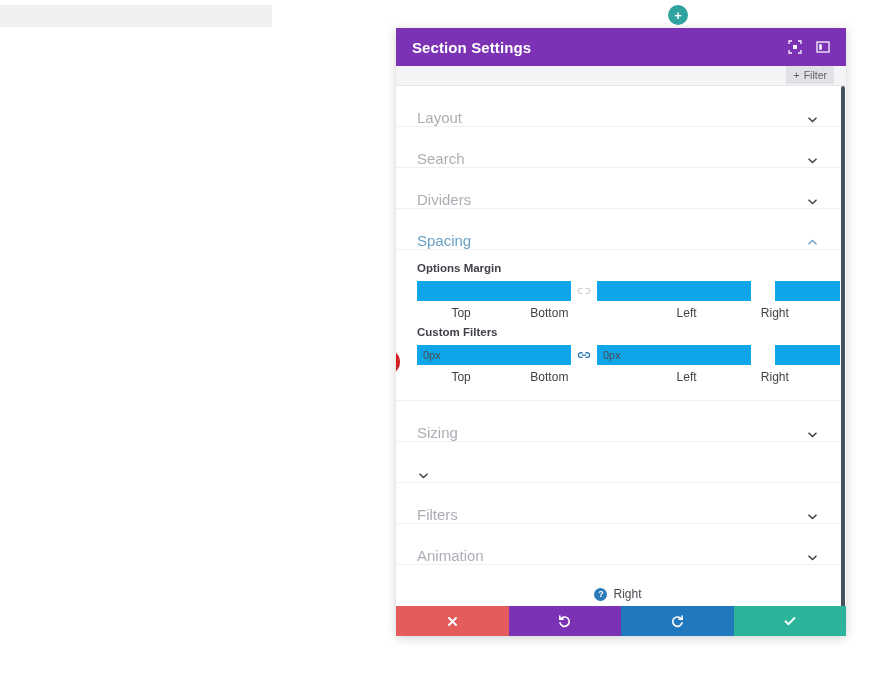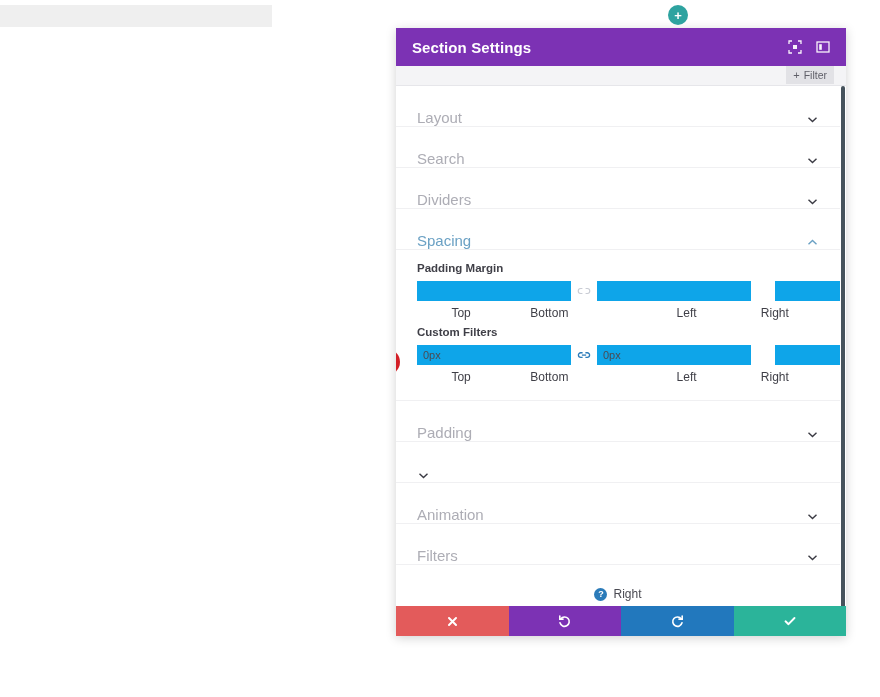--- a/index.html
+++ b/index.html
@@ -336,21 +336,21 @@
             <svg width="13" height="13" viewBox="0 0 13 13" fill="none" stroke="currentColor" stroke-width="1.4">
                 <path d="M2.5 8.2L6.5 4.4 10.5 8.2"></path>
               </svg>
           </div>
         </div>
 
         <div class="spacing-panel">
 
           <div class="step-badge">1</div>
 
-          <div class="field-label">Padding Margin</div>
+          <div class="field-label">Options Margin</div>
           <div class="range-row">
             <div class="half">
               <input class="inp" type="text" value="" style="">
               <div class="link-icon off">
                 <svg width="14" height="10" viewBox="0 0 16 10" fill="none" stroke="currentColor" stroke-width="1.3">
                   <path d="M6.2 2.2H4.2a2.8 2.8 0 0 0 0 5.6h2"></path>
                   <path d="M9.8 2.2h2a2.8 2.8 0 0 1 0 5.6h-2"></path>
                 </svg>
               </div>
               <input class="inp" type="text" value="" style="">
@@ -399,47 +399,47 @@
             </div>
             <div class="cap-spacer"></div>
             <div class="cap-half">
               <div class="cap">Left</div>
               <div class="cap">Right</div>
             </div>
           </div>
         </div>
 
         <div class="acc-row">
-          <div class="acc-title">Padding</div>
-          <div class="chev">
-            <svg width="13" height="13" viewBox="0 0 13 13" fill="none" stroke="currentColor" stroke-width="1.4">
-                <path d="M2.5 4.8L6.5 8.6 10.5 4.8"></path>
-              </svg>
-          </div>
-        </div>
-
-        <div class="acc-row">
+          <div class="acc-title">Sizing</div>
+          <div class="chev">
+            <svg width="13" height="13" viewBox="0 0 13 13" fill="none" stroke="currentColor" stroke-width="1.4">
+                <path d="M2.5 4.8L6.5 8.6 10.5 4.8"></path>
+              </svg>
+          </div>
+        </div>
+
+        <div class="acc-row">
+          <div class="chev">
+            <svg width="13" height="13" viewBox="0 0 13 13" fill="none" stroke="currentColor" stroke-width="1.4">
+                <path d="M2.5 4.8L6.5 8.6 10.5 4.8"></path>
+              </svg>
+          </div>
+        </div>
+
+        <div class="acc-row">
+          <div class="acc-title">Filters</div>
           <div class="chev">
             <svg width="13" height="13" viewBox="0 0 13 13" fill="none" stroke="currentColor" stroke-width="1.4">
                 <path d="M2.5 4.8L6.5 8.6 10.5 4.8"></path>
               </svg>
           </div>
         </div>
 
         <div class="acc-row">
           <div class="acc-title">Animation</div>
-          <div class="chev">
-            <svg width="13" height="13" viewBox="0 0 13 13" fill="none" stroke="currentColor" stroke-width="1.4">
-                <path d="M2.5 4.8L6.5 8.6 10.5 4.8"></path>
-              </svg>
-          </div>
-        </div>
-
-        <div class="acc-row">
-          <div class="acc-title">Filters</div>
           <div class="chev">
             <svg width="13" height="13" viewBox="0 0 13 13" fill="none" stroke="currentColor" stroke-width="1.4">
                 <path d="M2.5 4.8L6.5 8.6 10.5 4.8"></path>
               </svg>
           </div>
         </div>
 
         <div class="help-wrap">
           <div class="help-icon">?</div>
           <div class="help-label">Right</div>

